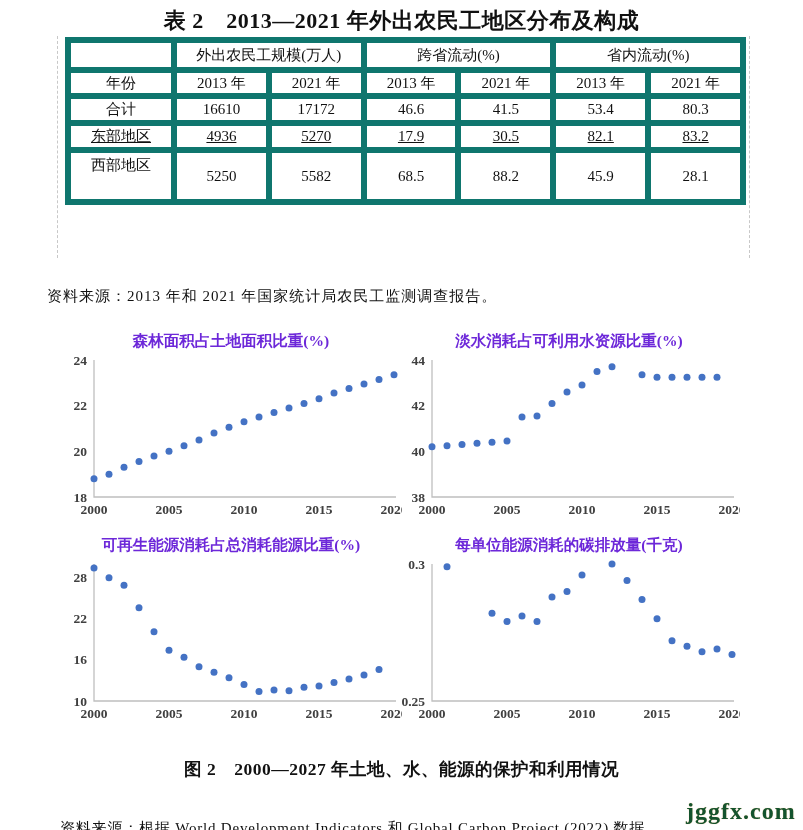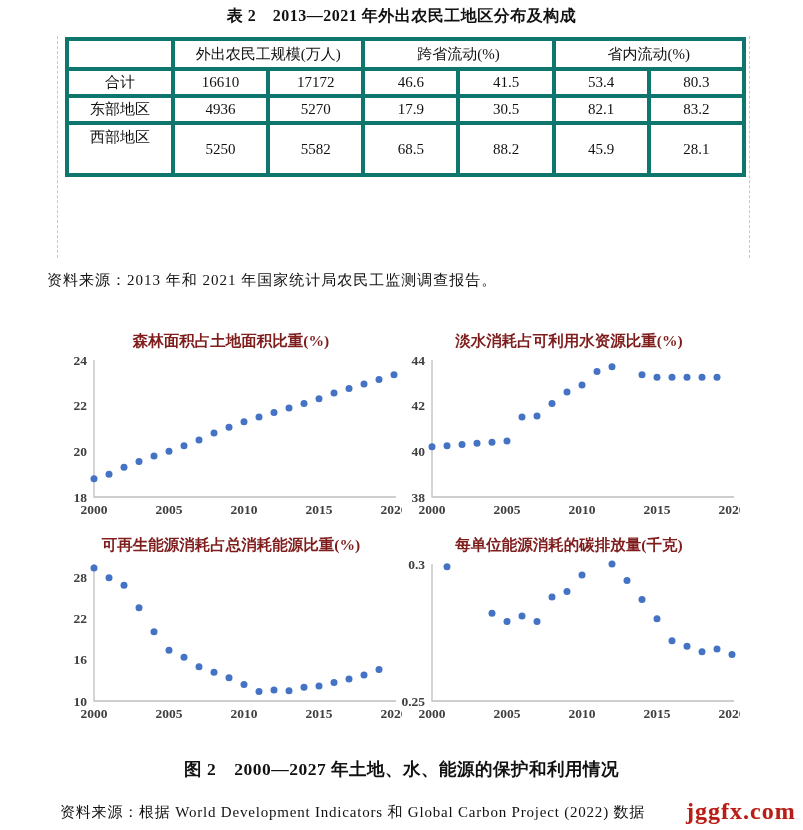--- a/index.html
+++ b/index.html
@@ -2,70 +2,70 @@
 <html><head>
 <meta charset="utf-8">
 <style>
   html,body { margin:0; padding:0; }
   body {
     width:803px; height:830px; background:#ffffff; position:relative; overflow:hidden;
     font-family:"Liberation Serif","DejaVu Serif",serif; color:#111111;
   }
   .doc-title {
     position:absolute; top:6px; left:0; width:803px; text-align:center;
-    font-size:16px; font-weight:bold; letter-spacing:0.5px;
+    font-size:22px; font-weight:bold; letter-spacing:0.5px;
   }
   .guide { position:absolute; top:36px; height:222px; width:0; border-left:1px dashed #c8c8c8; }
   .guide-left  { left:57px; }
   .guide-right { left:749px; }
 
   table.data {
     position:absolute; left:65px; top:37px; width:681px;
     border-collapse:collapse; table-layout:fixed; font-size:15px;
     border:1.5px solid #000;
   }
   table.data th, table.data td {
-    border:4px solid #0f766e; text-align:center; vertical-align:middle;
+    border:6px solid #0f766e; text-align:center; vertical-align:middle;
     font-weight:normal; padding:0 2px; overflow:hidden;
   }
   table.data thead tr:nth-child(1) { height:30px; }
   table.data thead tr:nth-child(2) { height:26px; }
   #table-body tr:nth-child(1) { height:27px;margin-top:24px; }
-  #table-body tr:nth-child(2) { height:27px; }
+  #table-body tr:nth-child(2) { height:27px;text-decoration:underline; }
   #table-body tr:nth-child(3) { height:52px; }
   #table-body tr:nth-child(4) { height:55px; }
   #table-body tr:nth-child(3) td:first-child,
   #table-body tr:nth-child(4) td:first-child { vertical-align:top; padding-top:3px; }
 
-  .source { position:absolute; font-size:15px; white-space:nowrap; }
+  .source { position:absolute; font-size:15px; white-space:nowrap;margin-top:16px; }
   .source-1 { left:47px; top:271px; letter-spacing:1px; }
   .source-2 { left:60px; top:803px; letter-spacing:0.8px; }
 
   .chart { position:absolute; width:342px; }
   .chart-title {
     height:22px; line-height:22px; text-align:center;
-    font-size:15.5px; font-weight:bold; color:#7f1d1d; white-space:nowrap;
+    font-size:15.5px; font-weight:bold; color:#6d28d9; white-space:nowrap;
   }
   .chart-svg { display:block; }
   .chart-svg text {
     font-family:"Liberation Serif","DejaVu Serif",serif;
     font-weight:bold; font-size:13.5px;
   }
   #chart-0 { left:60px;  top:330px; }
   #chart-1 { left:398px; top:330px; }
   #chart-2 { left:60px;  top:534px; }
   #chart-3 { left:398px; top:534px; }
 
   .fig-caption {
     position:absolute; top:757px; left:0; width:803px; text-align:center;
     font-size:17.5px; font-weight:bold; letter-spacing:0.5px;
   }
   .watermark {
     position:absolute; left:686px; top:798px; z-index:3;
-    font-size:24px; font-weight:bold; color:#b91c1c; letter-spacing:1px;
+    font-size:24px; font-weight:bold; color:#14532d; letter-spacing:1px;
     text-shadow:0 0 1px #eec392; pointer-events:none;
   }
 </style>
 </head>
 <body>
 
 <div class="doc-title">表 2　2013—2021 年外出农民工地区分布及构成</div>
 
 <div class="guide guide-left"></div>
 <div class="guide guide-right"></div>
@@ -79,20 +79,29 @@
       <col>
       <col>
       <col>
   </colgroup>
   <thead>
     <tr>
       <td></td>
       <th colspan="2">外出农民工规模(万人)</th>
       <th colspan="2">跨省流动(%)</th>
       <th colspan="2">省内流动(%)</th>
+    </tr>
+    <tr>
+      <th>年份</th>
+      <th>2013 年</th>
+      <th>2021 年</th>
+      <th>2013 年</th>
+      <th>2021 年</th>
+      <th>2013 年</th>
+      <th>2021 年</th>
     </tr>
   </thead>
   <tbody id="table-body">
       <tr>
         <td>合计</td>
         <td>16610</td>
         <td>17172</td>
         <td>46.6</td>
         <td>41.5</td>
         <td>53.4</td>

